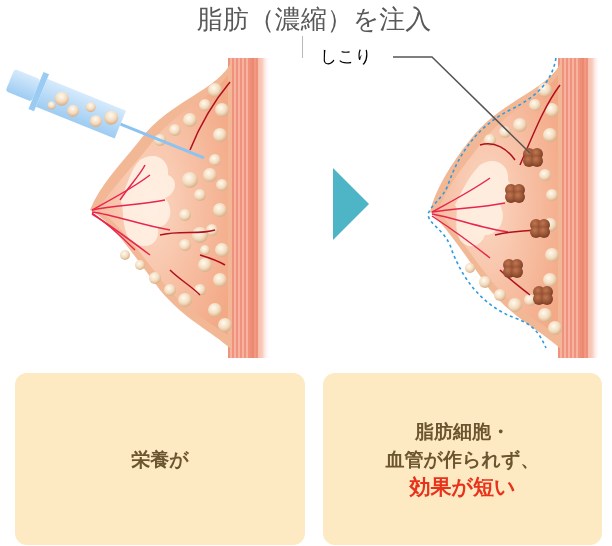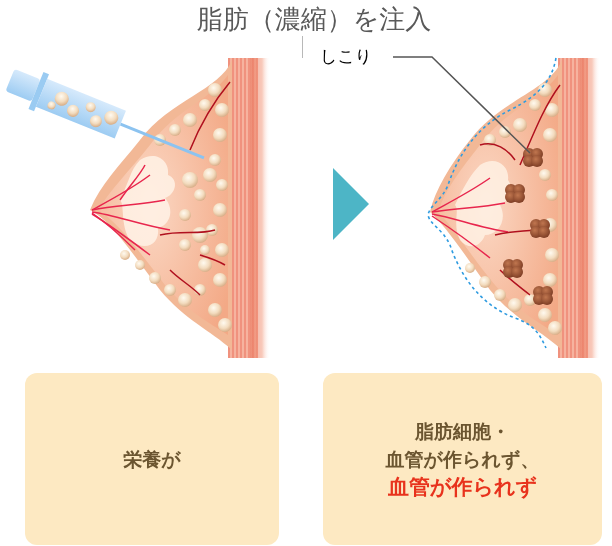--- a/index.html
+++ b/index.html
@@ -17,21 +17,21 @@
   .arrow {
     position:absolute; left:333px; top:168px; width:0; height:0;
     border-top:36px solid transparent; border-bottom:36px solid transparent;
     border-left:36px solid #4db5c6;
   }
   .box {
     position:absolute; top:373px; height:172px; background:#fde9c2; border-radius:12px;
     display:flex; flex-direction:column; align-items:center; justify-content:center;
     font-weight:bold; font-size:19px; line-height:28px; text-align:center; color:#6b5530;
   }
-  .box.left { left:25px; width:254px; }
+  .box.left { left:15px; width:290px; }
   .box.right { left:323px; width:279px; }
   .box .red { color:#e8321c; font-size:21px; }
 </style>
 </head>
 <body>
 
 <div class="title">脂肪（濃縮）を注入</div>
 <div class="title-tick"></div>
 <div class="label-kori">しこり</div>
 
@@ -217,14 +217,14 @@
 
 <div class="arrow"></div>
 
 <div class="box left">
   <div>栄養が</div>
 </div>
 
 <div class="box right">
   <div>脂肪細胞・</div>
   <div>血管が作られず、</div>
-  <div class="red">血管が作られず</div>
+  <div class="red">効果が短い</div>
 </div>
 
 </body></html>

